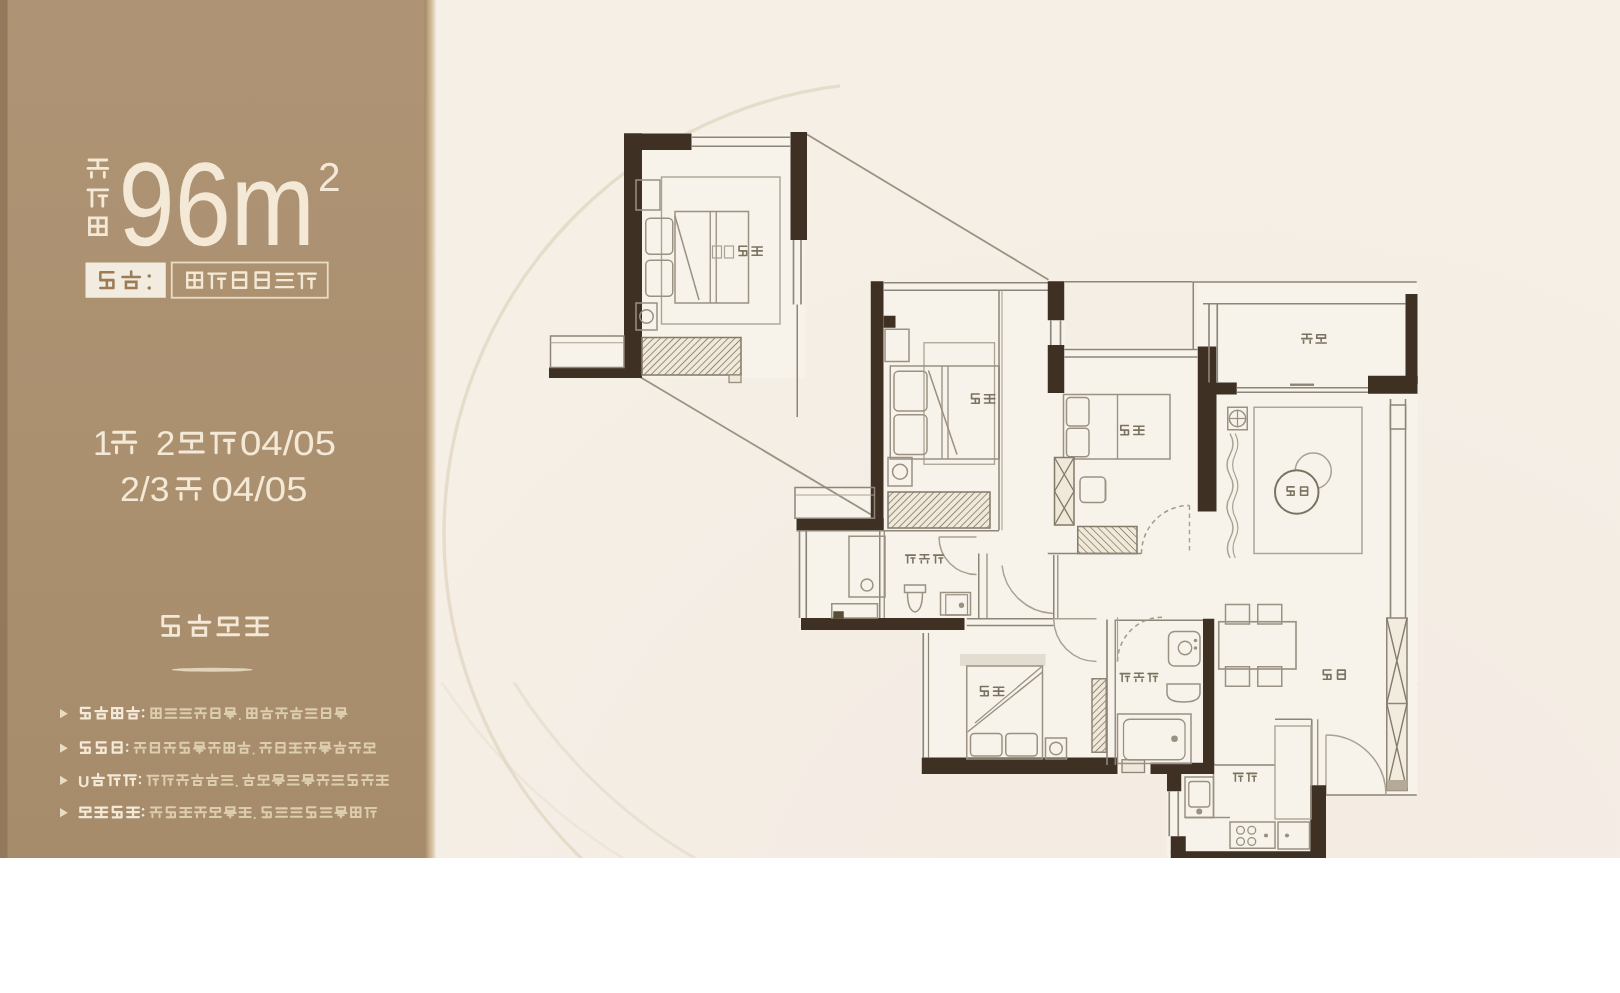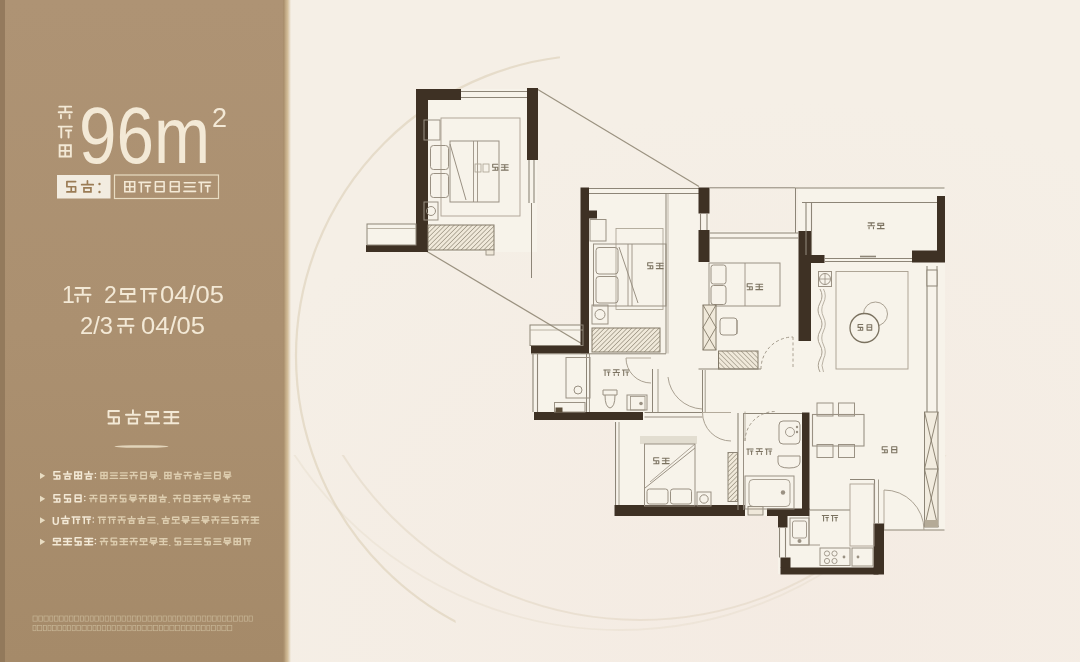--- a/index.html
+++ b/index.html
@@ -1,12 +1,12 @@
 <!DOCTYPE html>
-<html><head><meta charset="utf-8"><style>html,body{margin:0;padding:0;background:#fff}#pg{position:relative;width:1080px;height:662px;overflow:hidden}</style></head><body>
+<html><head><meta charset="utf-8"><style>html,body{margin:0;padding:0;background:#fff}#pg{position:relative;width:1080px;height:572px;overflow:hidden}</style></head><body>
 <div id="pg"><svg width="1080" height="662" viewBox="0 0 1080 662">
       <rect x="0" y="0" width="1080" height="662" fill="#f5efe6"></rect>
       <radialGradient id="pk" cx="0.65" cy="0.95" r="0.8">
         <stop offset="0" stop-color="#f2e1da" stop-opacity="0.28"></stop>
         <stop offset="1" stop-color="#f2e0da" stop-opacity="0"></stop>
       </radialGradient>
       <rect x="280" y="0" width="800" height="662" fill="url(#pk)"></rect>
       <clipPath id="lowclip">
         <rect x="285" y="455" width="795" height="207"></rect>
       </clipPath>

